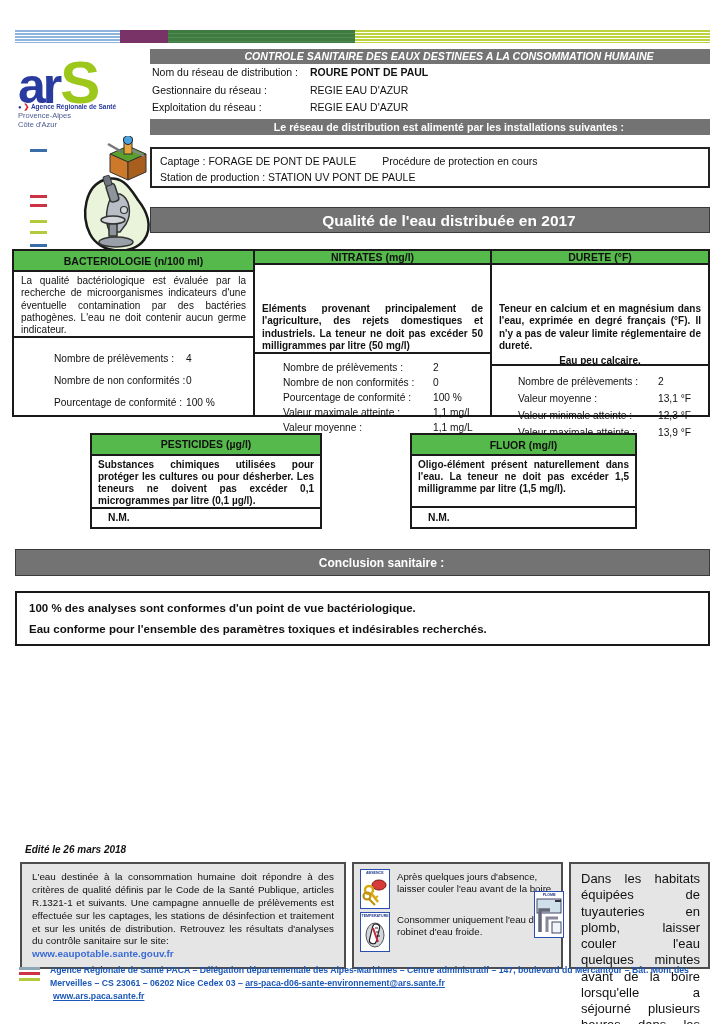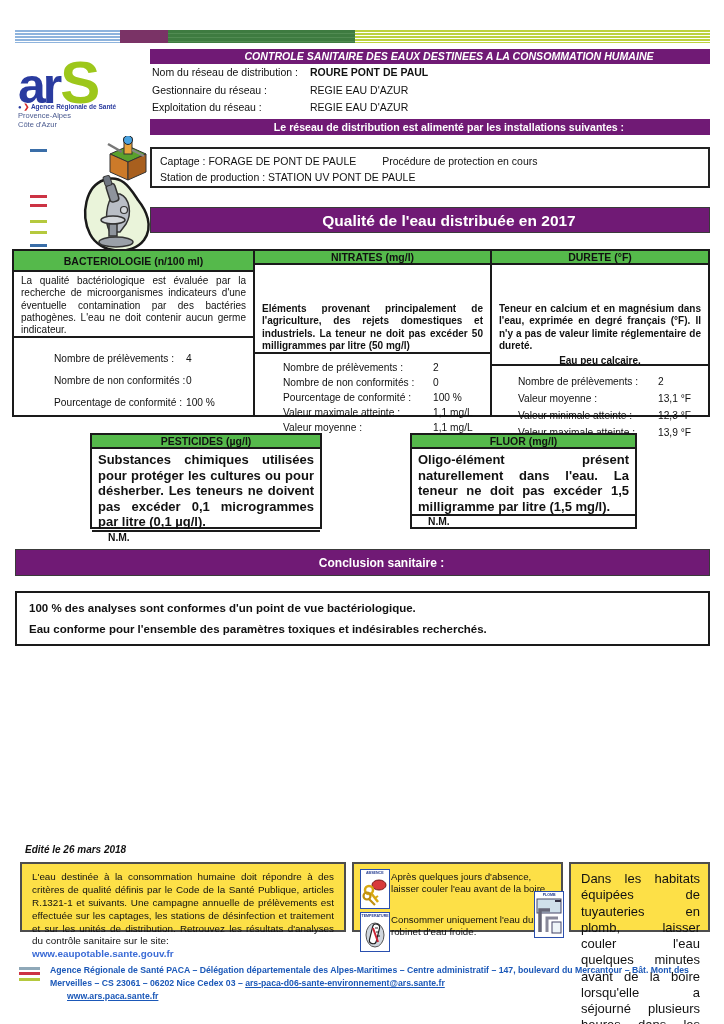--- a/index.html
+++ b/index.html
@@ -16,21 +16,21 @@
   
   .arslogo{position:absolute;left:18px;top:56px;width:130px;}
   .ars-ar{font-weight:bold;font-size:50px;color:#2a3b9f;letter-spacing:-3px;line-height:1;}
   .ars-s{font-weight:bold;font-size:60px;color:#9dc71b;line-height:0.9;margin-left:1px;}
   .ars-agency{font-size:6.5px;color:#2a3b9f;margin-top:-8px;white-space:nowrap;font-weight:bold;}
   .ars-dot{color:#2a3b9f;font-size:6px;}
   .ars-chev{color:#d42a2a;font-weight:bold;font-size:7px;}
   .ars-region{font-size:7.5px;color:#4a5a8f;line-height:1.2;}
 
   
-  .banner{background:#701a75;color:#ffffff;font-weight:bold;text-align:center;position:absolute;box-sizing:border-box;padding-left:38px;}
+  .banner{background:#737373;color:#ffffff;font-weight:bold;text-align:center;position:absolute;box-sizing:border-box;padding-left:38px;}
   .banner-top{left:150px;top:49px;width:560px;height:15px;font-size:10.6px;line-height:15px;font-style:italic;}
   .banner-install{left:150px;top:119px;width:560px;height:16px;font-size:10.6px;line-height:16px;}
   .banner-quality{left:150px;top:207px;width:560px;height:26px;font-size:15.5px;line-height:25px;border:1px solid #3a3a3a;}
   .banner-conclusion{left:15px;top:549px;width:695px;height:27px;font-size:12px;line-height:26px;border:1px solid #3a3a3a;}
 
   
   .hfield{position:absolute;left:152px;width:556px;display:flex;font-size:10.5px;}
   .hfield .hlabel{width:158px;}
   .hfield .hvalue{font-weight:normal;}
   .hfield .hvalue.bold{font-weight:bold;}
@@ -75,38 +75,38 @@
   .qc2 .vrow{margin:6px 0 0 26px;}
   .qc2 .vlabel{width:140px;}
 
   
   .sbox{position:absolute;top:433px;height:96px;border:2px solid #1a1a1a;box-sizing:border-box;
         display:flex;flex-direction:column;background:#fff;}
   .sbox-pest{left:90px;width:232px;}
   .sbox-fluor{left:410px;width:227px;}
   .shead{height:21px;background:#55b94b;border-bottom:2px solid #1a1a1a;font-weight:bold;font-size:10.5px;
          display:flex;align-items:center;justify-content:center;box-sizing:border-box;}
-  .sdesc{flex:1;font-weight:bold;font-size:13px;padding:3px 6px 0 6px;text-align:justify;
+  .sdesc{flex:1;font-weight:bold;font-size:10px;padding:3px 6px 0 6px;text-align:justify;
          line-height:1.2;border-bottom:2px solid #1a1a1a;}
   .snm{height:19px;font-weight:bold;font-size:10.3px;display:flex;align-items:center;padding-left:16px;}
 
   
   .conclusionbox{position:absolute;left:15px;top:591px;width:695px;height:55px;border:2px solid #1a1a1a;
                  box-sizing:border-box;padding:9px 12px;font-weight:bold;font-size:11.5px;background:#fff;}
   .conclusionbox .cline{margin-bottom:9px;}
 
   
   .edited{position:absolute;left:25px;top:844px;font-weight:bold;font-style:italic;font-size:10px;}
-  .fbox{position:absolute;top:862px;height:70px;background:#fde047;border:2px solid #4d4d4d;
+  .fbox{position:absolute;top:862px;height:107px;background:#e5e5e5;border:2px solid #4d4d4d;
         box-sizing:border-box;}
   .fbox-left{left:20px;width:326px;padding:7px 10px;font-size:9.9px;line-height:1.3;text-align:justify;}
   .fbox-left .link{color:#3a6bd6;font-weight:bold;}
   .fbox-mid{left:352px;width:211px;padding:5px 6px;}
   .fbox-right{left:569px;width:141px;padding:7px 8px 0 10px;font-size:13px;line-height:1.25;text-align:justify;}
-  .advrow{display:flex;gap:1px;margin-bottom:3px;}
+  .advrow{display:flex;gap:7px;margin-bottom:3px;}
   .advtext{font-size:9.7px;line-height:1.22;text-align:left;flex:1;padding-top:2px;}
   .picto{width:30px;height:40px;background:#fff;border:1.5px solid #2a4fae;box-sizing:border-box;
          display:flex;flex-direction:column;align-items:center;flex:none;}
   .picto .plabel{font-size:4px;font-weight:bold;color:#223a8f;line-height:6px;white-space:nowrap;transform:scale(0.9);}
   .picto-plomb{position:absolute;left:534px;top:891px;width:30px;height:47px;z-index:2;}
 
   
   .contact{position:absolute;left:50px;top:964px;width:648px;color:#1b58b8;font-size:8.7px;
            font-weight:bold;line-height:1.5;}
   .contact a, .contact .u{color:#1b58b8;text-decoration:underline;}
@@ -337,16 +337,16 @@
   <div class="fbox fbox-right">
     <span>Dans les habitats équipées de tuyauteries en plomb, laisser couler l'eau quelques minutes avant de la boire lorsqu'elle a séjourné plusieurs heures dans les canalisations.</span>
   </div>
 
   <div class="bdash g" style="top:967px;"></div>
   <div class="bdash r" style="top:972px;"></div>
   <div class="bdash o" style="top:978px;"></div>
 
   <div class="contact">
     <span>Agence Régionale de Santé PACA – Délégation départementale des Alpes-Maritimes – Centre administratif – 147, boulevard du Mercantour – Bât. Mont des Merveilles – CS 23061 – 06202 Nice Cedex 03 – </span><span class="u">ars-paca-d06-sante-environnement@ars.sante.fr</span>
-    <div class="u" style="margin-left:17px;">www.ars.paca.sante.fr</div>
+    <div class="u" style="margin-left:3px;">www.ars.paca.sante.fr</div>
   </div>
 
 </div>
 
 </body></html>

